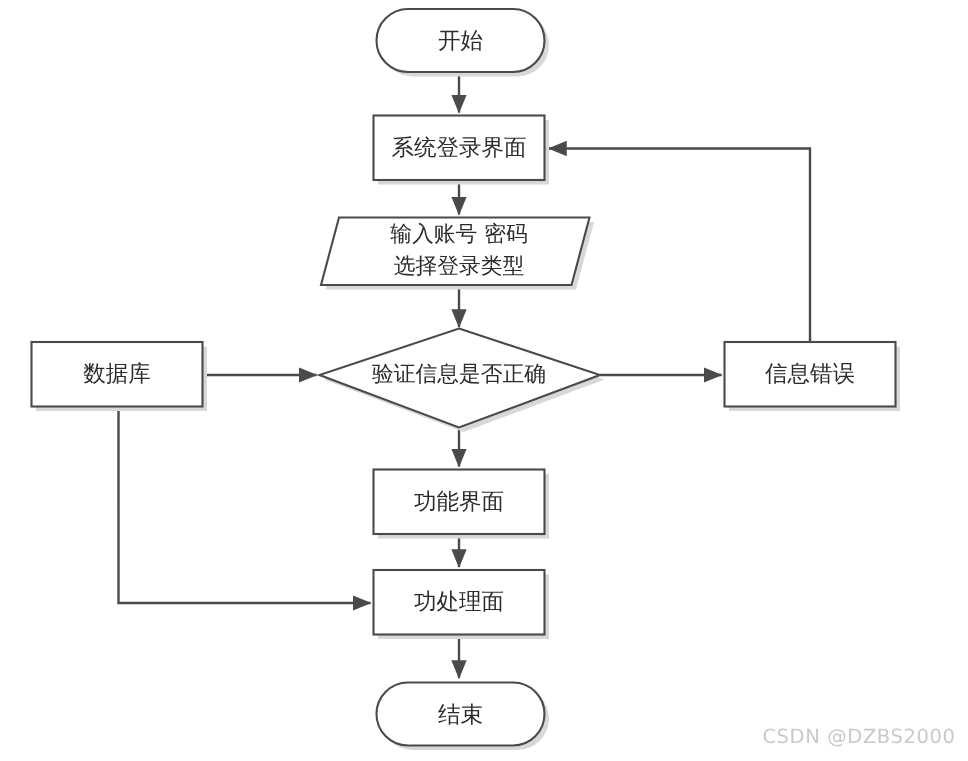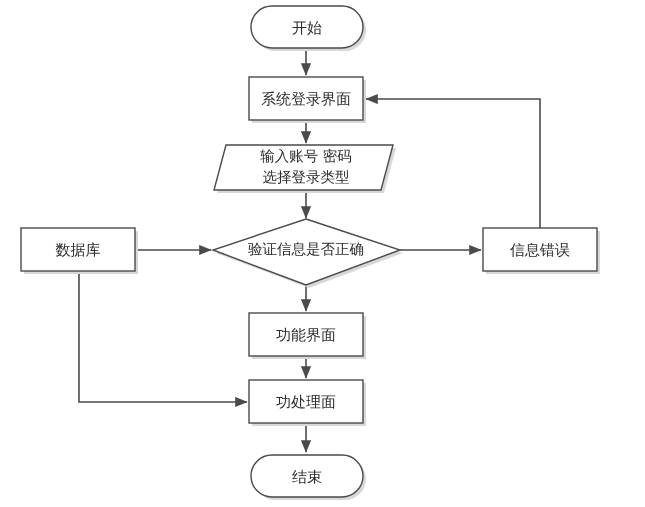--- a/index.html
+++ b/index.html
@@ -144,14 +144,15 @@
     </g>
 
     <g>
       <rect class="node-shadow" x="254" y="458" width="112" height="42" rx="21" ry="21"></rect>
       <rect class="node-shape" x="251" y="455" width="112" height="42" rx="21" ry="21"></rect>
       <text class="node-label" x="307" y="477">结束</text>
     </g>
 
   </svg>
 
+  <div class="watermark-text">CSDN @DZBS2000</div>
 
 </div>
 
 </body></html>

